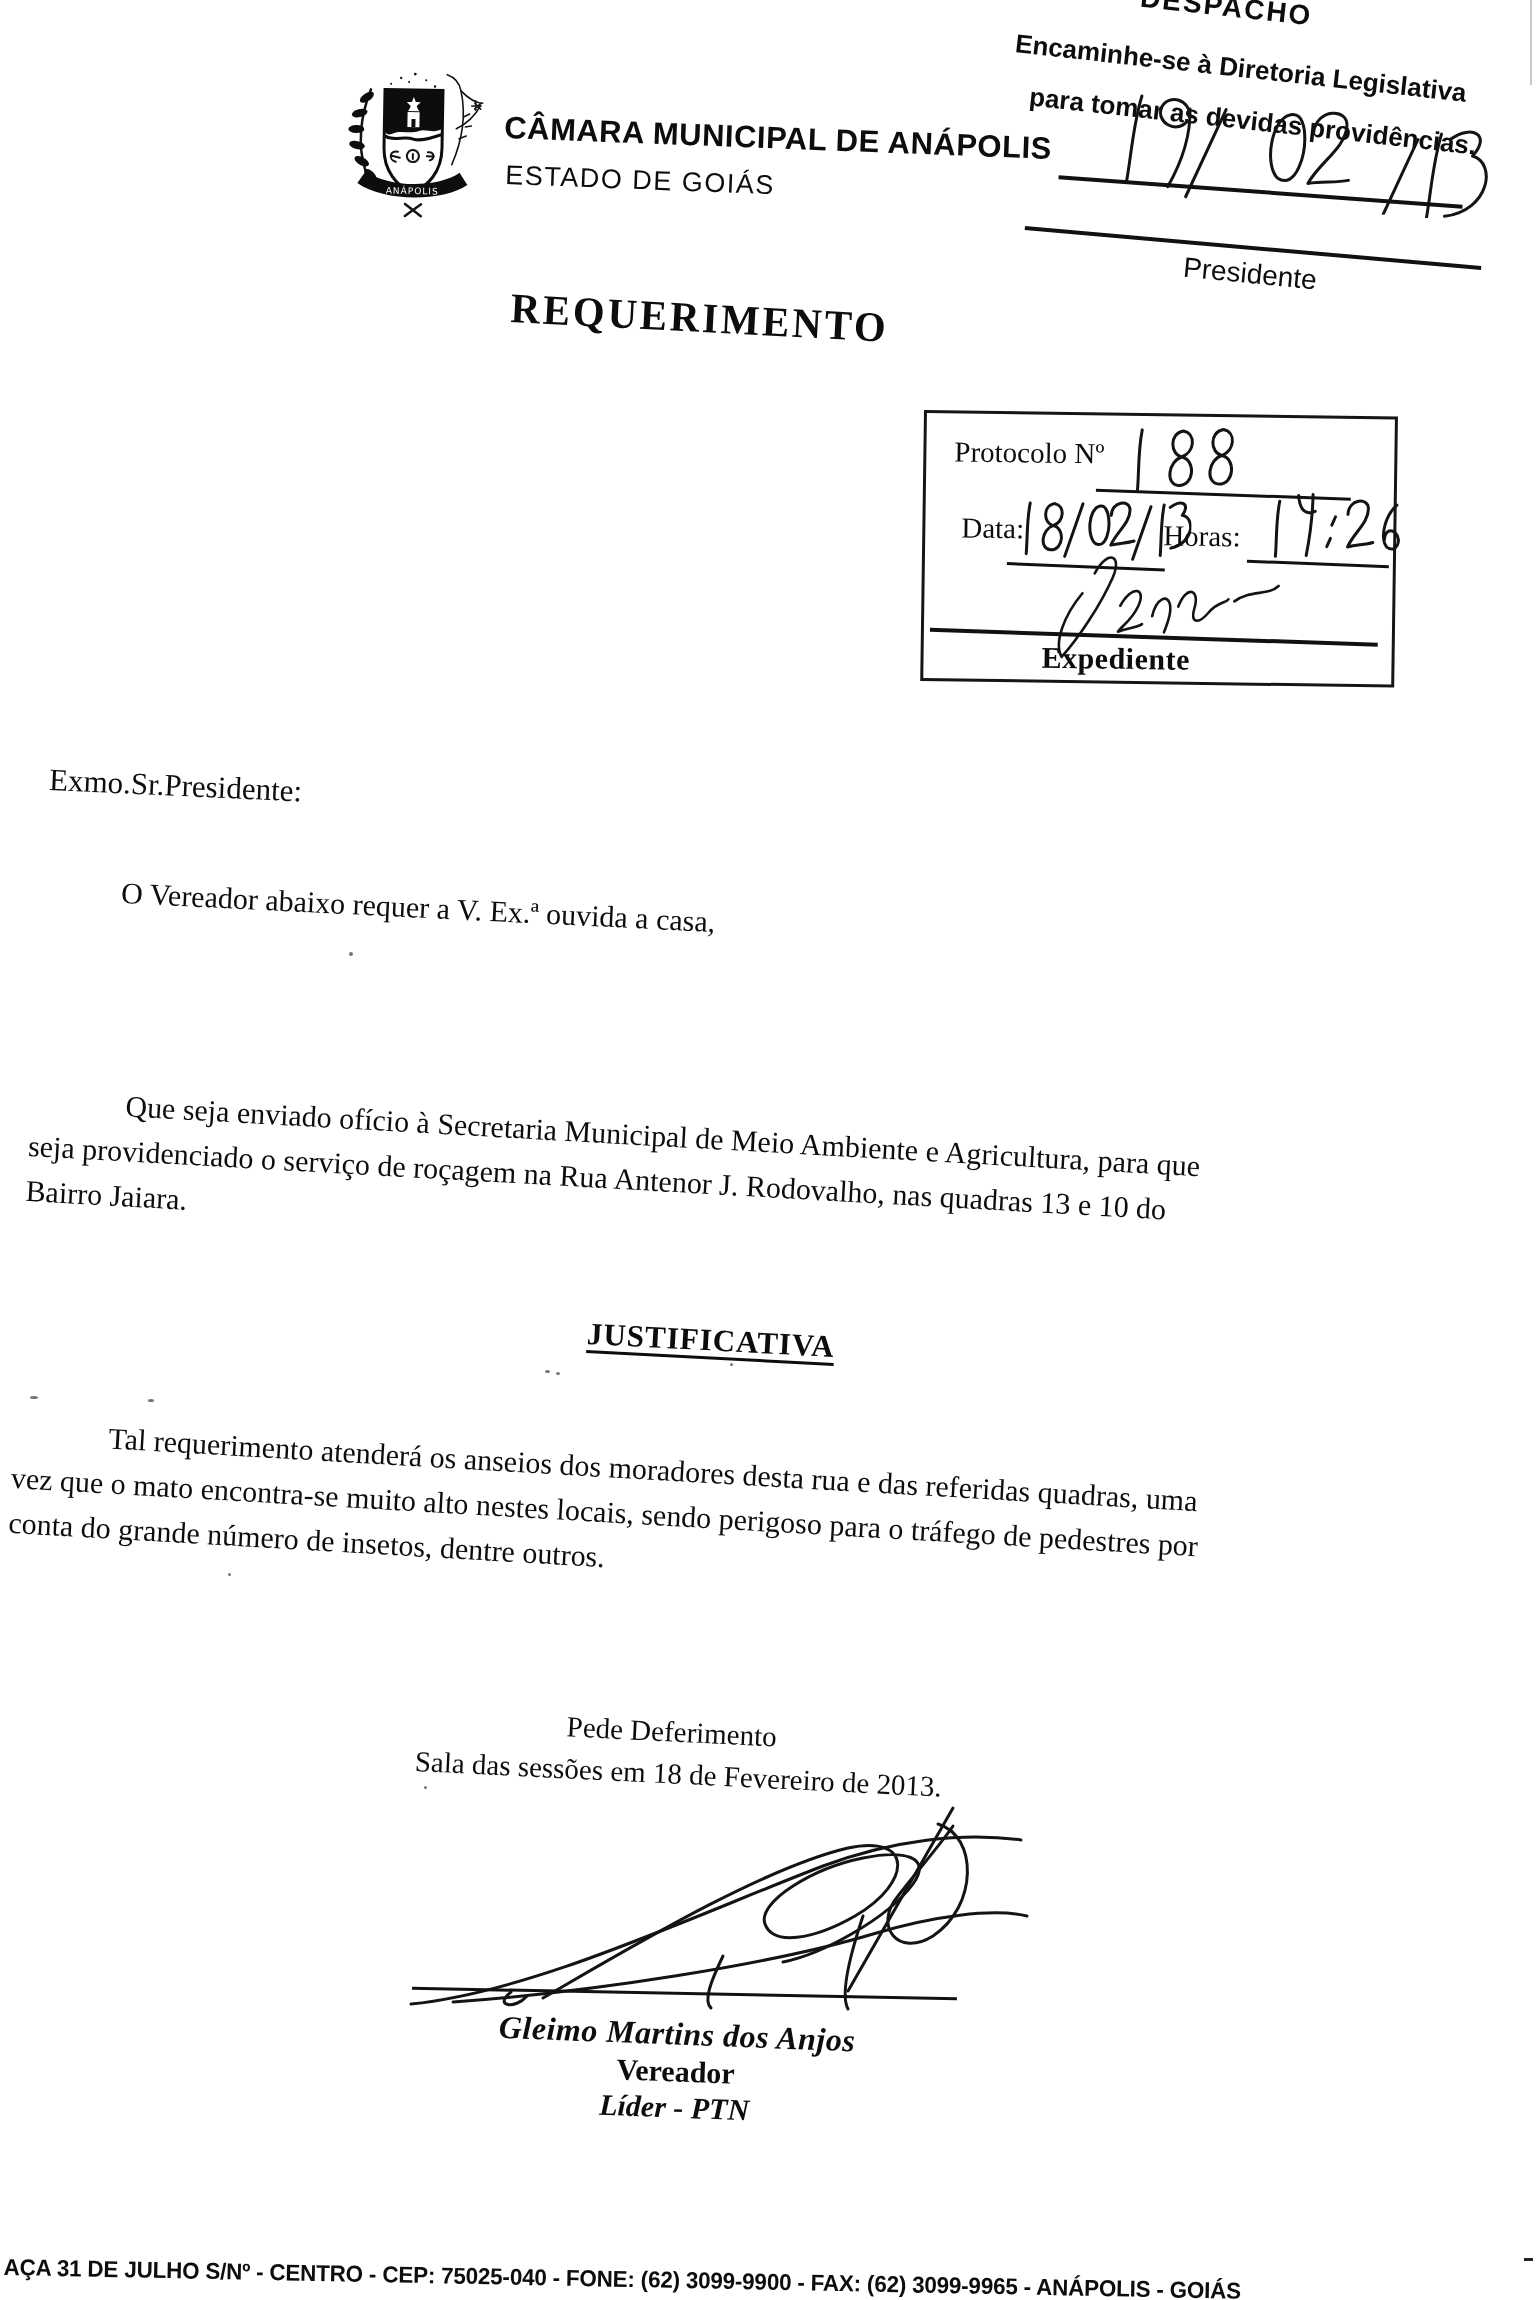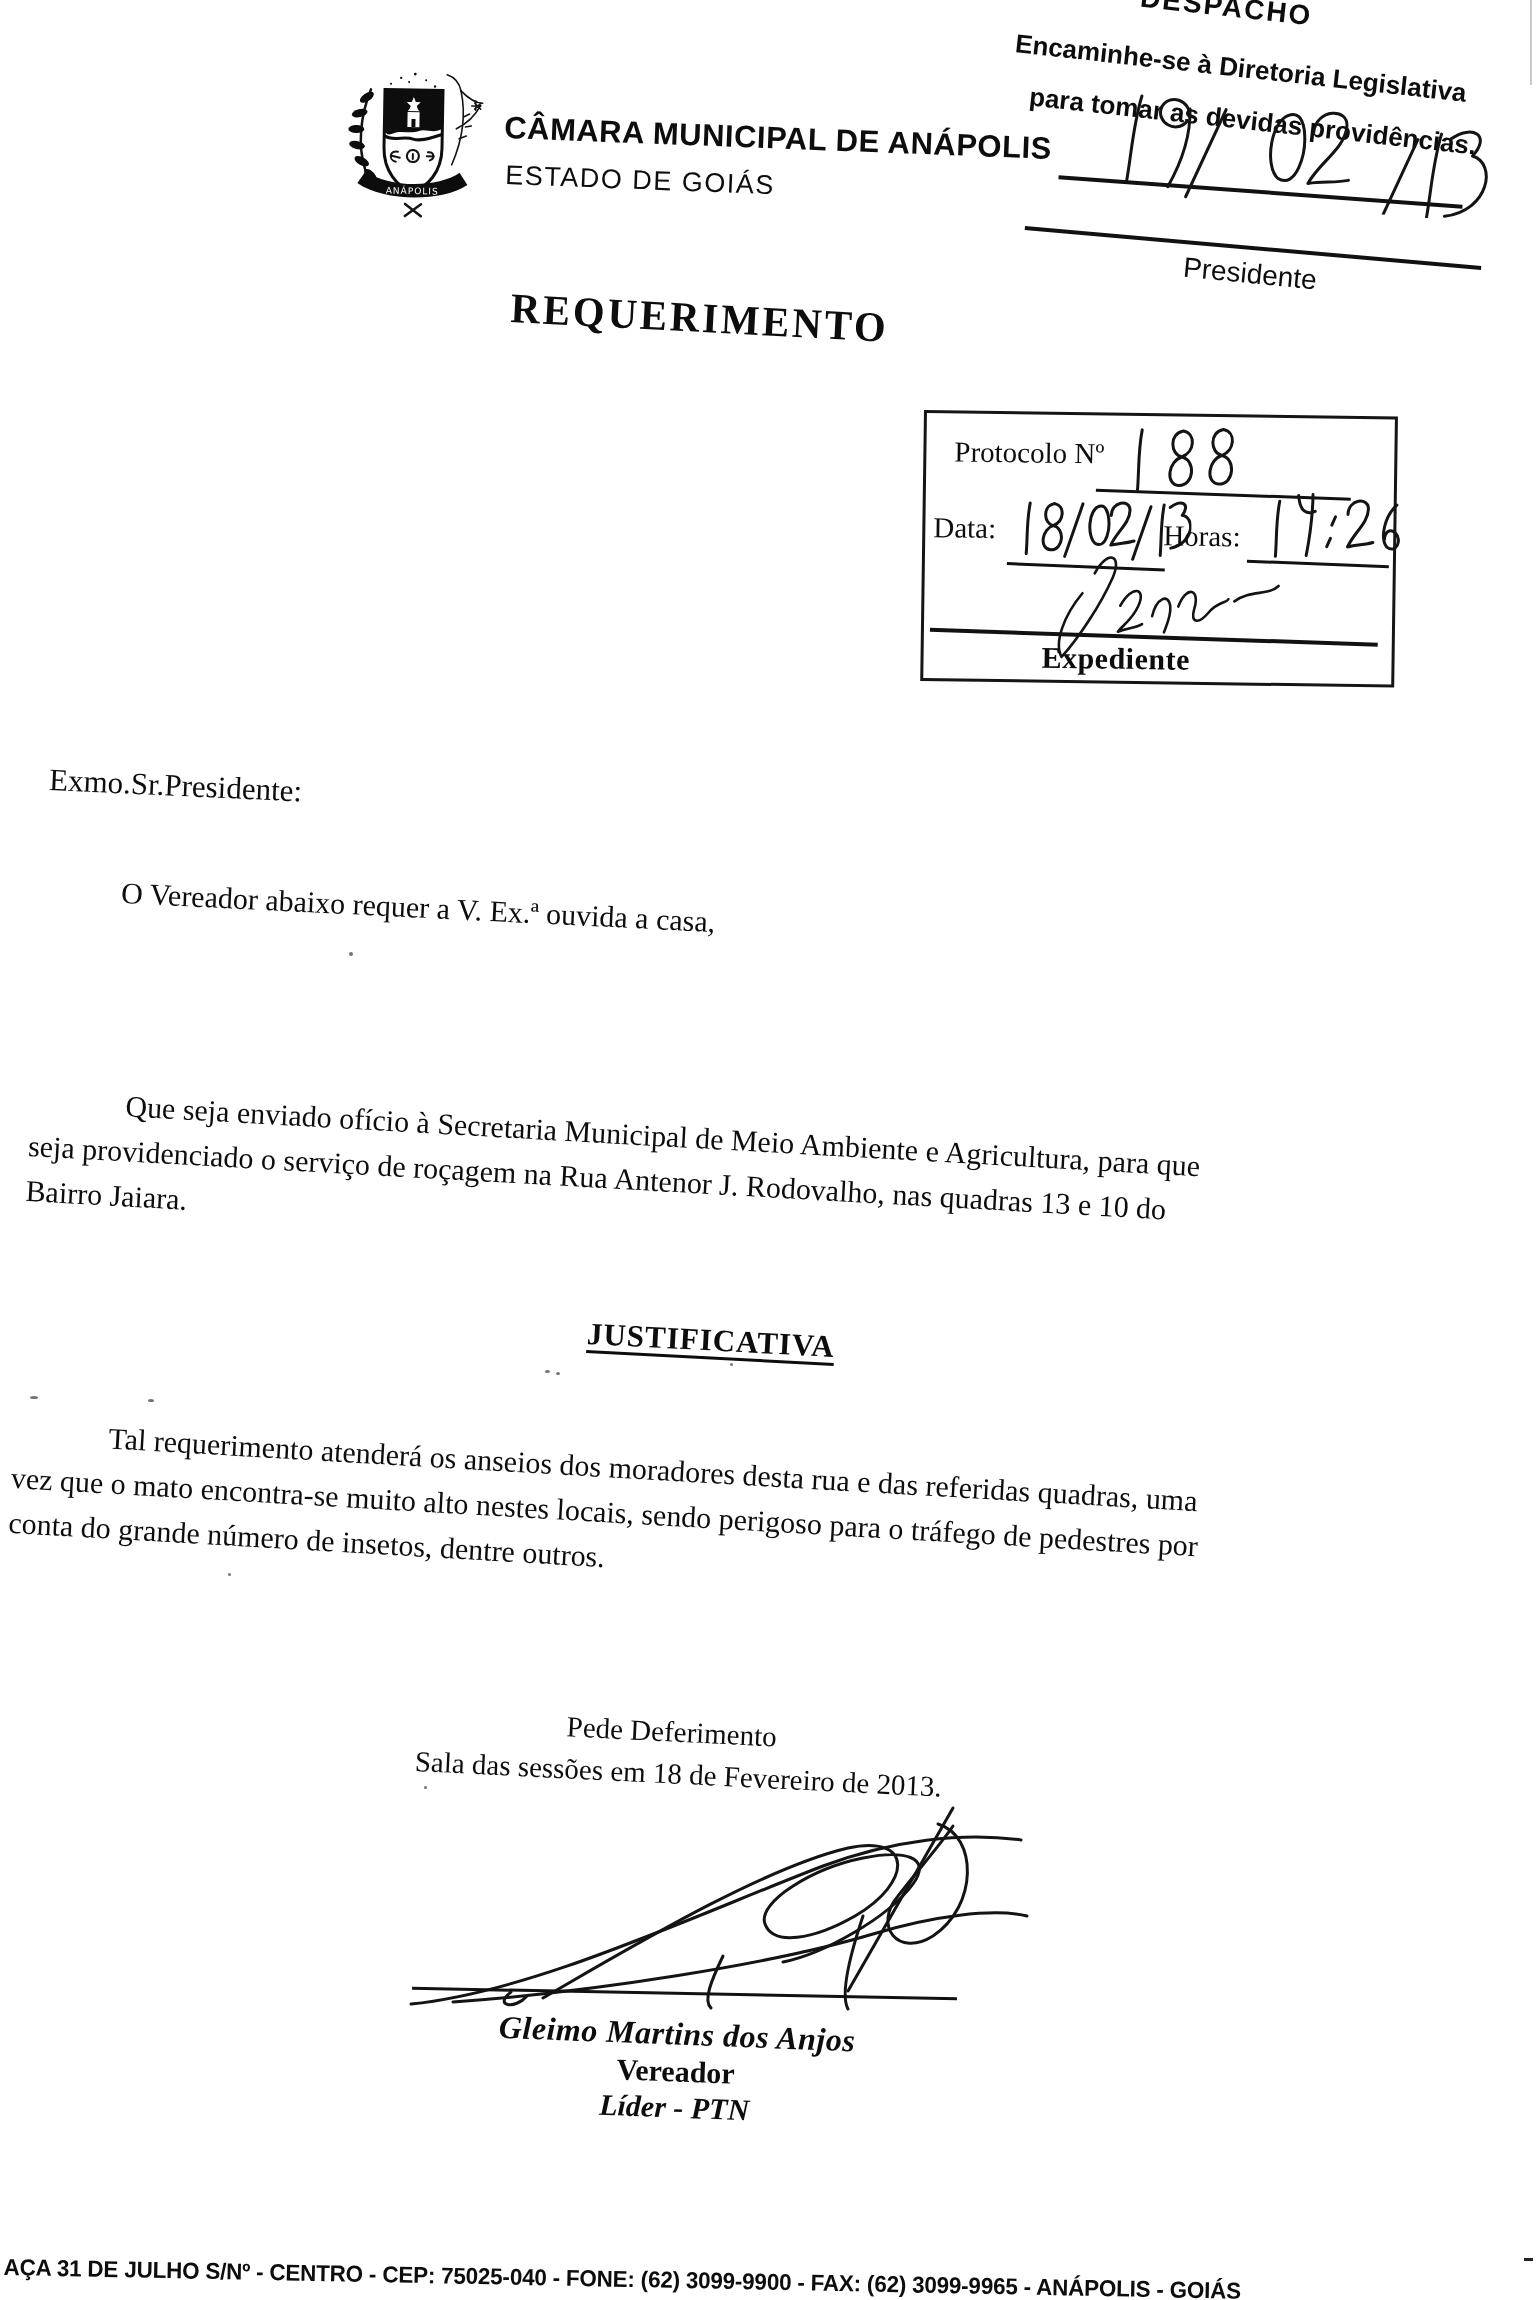--- a/index.html
+++ b/index.html
@@ -31,21 +31,21 @@
 
   
   .doc-title{left:512px;top:284px;font-size:42px;font-weight:bold;letter-spacing:3px;
              transform:rotate(3deg) scaleX(.97);transform-origin:0 0;}
 
   
   .pbox{left:924px;top:410px;width:468px;height:265px;border:3px solid #151515;
         transform:rotate(.8deg);transform-origin:0 0;}
   .pbox .lbl{position:absolute;font-size:29px;}
   .pbox .lbl-protocolo{left:28px;top:22px;}
-  .pbox .lbl-data{left:8px;top:98px;}
+  .pbox .lbl-data{left:36px;top:98px;}
   .pbox .lbl-horas{left:238px;top:103px;}
   .pbox .lbl-expediente{left:118px;top:226px;font-weight:bold;font-size:30px;letter-spacing:.5px;}
   .pbox .u1{position:absolute;left:170px;top:76px;width:255px;height:3px;background:#111;transform:rotate(1.2deg);}
   .pbox .u2{position:absolute;left:82px;top:150px;width:158px;height:3px;background:#111;transform:rotate(1.5deg);}
   .pbox .u3{position:absolute;left:322px;top:144px;width:142px;height:3px;background:#111;transform:rotate(1.5deg);}
   .pbox .exp-line{position:absolute;left:6px;top:219px;width:448px;height:4px;background:#111;transform:rotate(1.1deg);}
 
   
   .salutation{left:50px;top:762px;font-size:31px;transform:rotate(2.6deg);transform-origin:0 0;}
   .opening{left:122px;top:876px;font-size:30px;transform:rotate(2.8deg);transform-origin:0 0;white-space:nowrap;}

